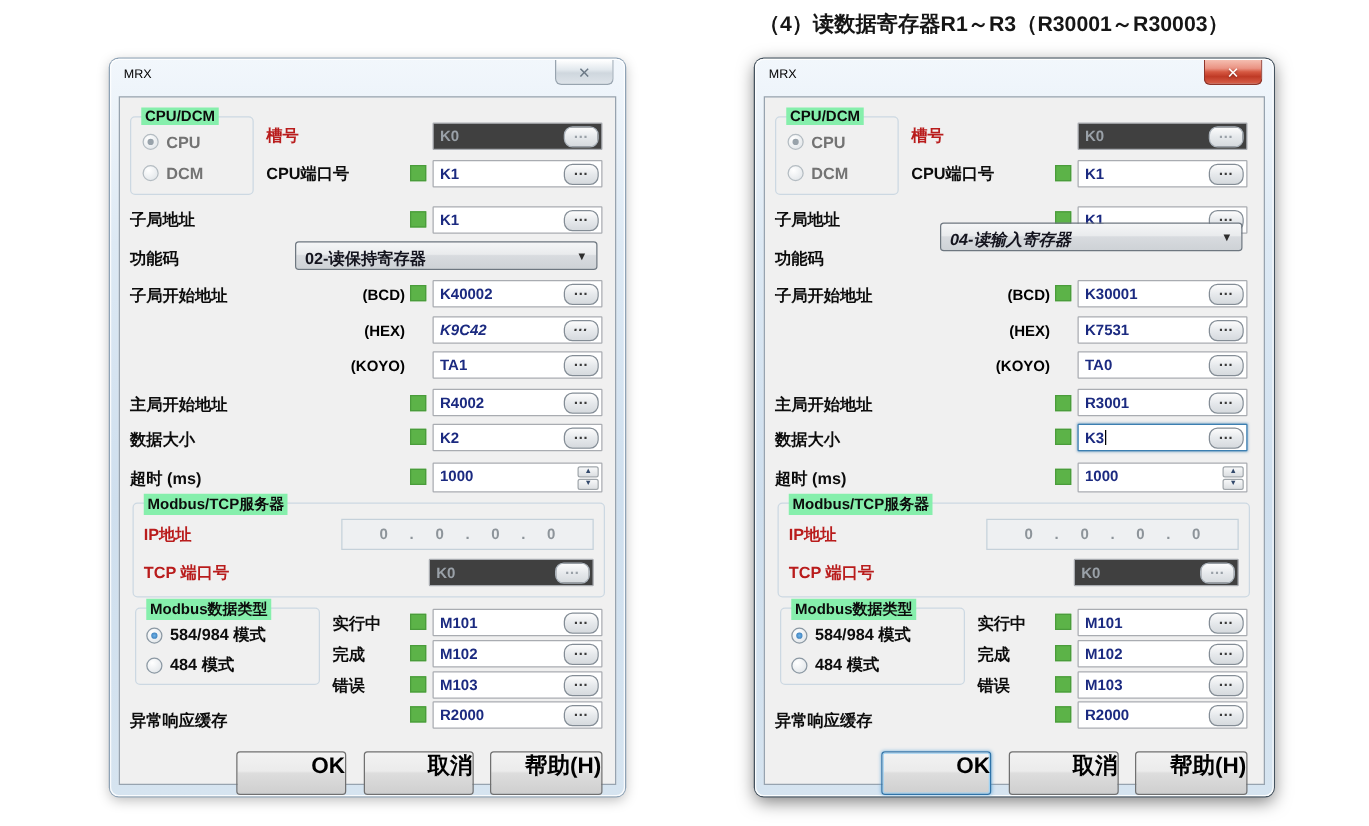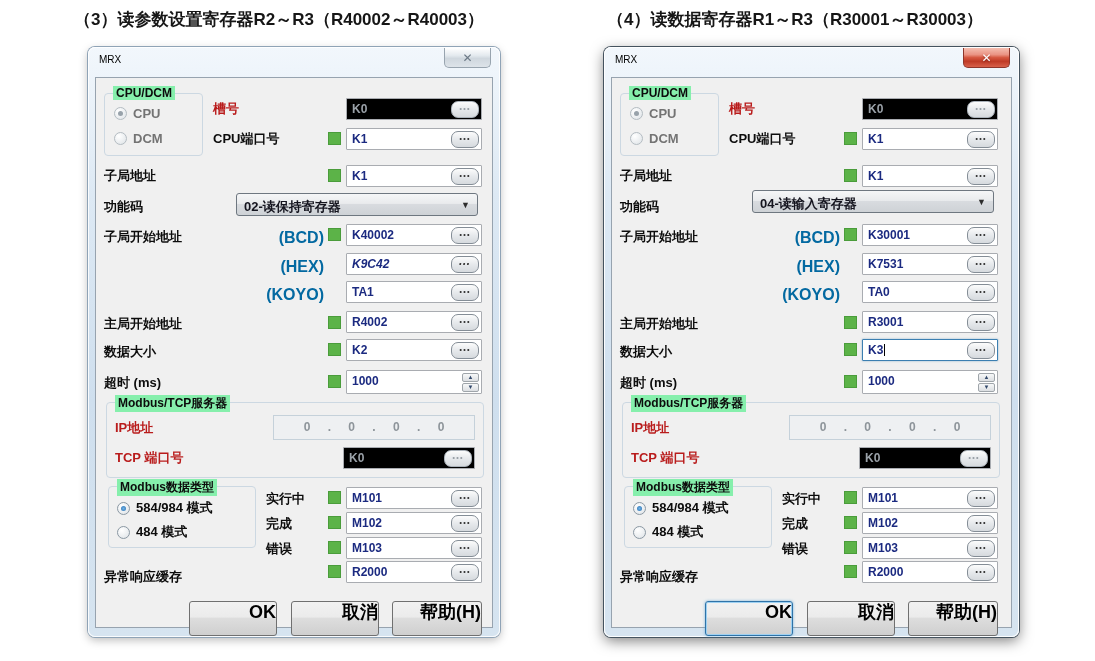--- a/index.html
+++ b/index.html
@@ -19,25 +19,25 @@
             background:linear-gradient(#ffffff,#e3e9ee 40%,#cfd7de 55%,#dde3e9);}
   .closebtn .x{font-size:12px;font-weight:700;color:#6b7885;line-height:1;}
   .dialog.active .closebtn{border-color:#8e352a;
             background:linear-gradient(#f5beb0,#ea9383 35%,#d65942 50%,#bf3a26 70%,#d8604a);}
   .dialog.active .closebtn .x{color:#fff;text-shadow:0 1px 2px rgba(70,0,0,.55);}
   .client{position:absolute;left:7px;right:7px;top:30px;bottom:9px;background:#f0f0f0;border:1px solid #97a3af;}
 
   
   .lbl{position:absolute;font-size:13px;font-weight:600;color:#0c0c0c;white-space:nowrap;}
   .lbl.dim{color:#b91c1c;}
-  .rl{position:absolute;width:78px;text-align:right;font-size:16px;font-weight:700;color:#0369a1;white-space:nowrap;}
+  .rl{position:absolute;width:78px;text-align:right;font-size:12px;font-weight:700;color:#000000;white-space:nowrap;}
   .ind{position:absolute;width:13px;height:13px;background:#5cb348;border:1px solid #4a9c3b;box-sizing:border-box;}
   .fld{position:absolute;width:136px;height:22px;background:#fff;border:1px solid #a9acb1;border-radius:1px;
        box-sizing:border-box;padding:3px 0 0 5px;font-size:12px;font-weight:700;color:#1b2a80;white-space:nowrap;}
-  .fld.dis{background:#000000;color:#9aa1a8;}
+  .fld.dis{background:#404040;color:#9aa1a8;}
   .fld.focused{border-color:#3c7fb1;box-shadow:0 0 2px rgba(60,127,177,.6);}
   .browse{position:absolute;right:2px;top:2px;width:26px;height:15px;border:1px solid #848d96;border-radius:7px;
           background:linear-gradient(#fcfcfc,#e6e9ec 50%,#d6dade);text-align:center;line-height:9px;
           font-size:12px;font-weight:700;color:#3a3a3a;cursor:pointer;letter-spacing:1px;}
   .browse.dim{color:#9aa1a8;border-color:#aab2ba;}
   .caret{display:inline-block;width:1px;height:12px;background:#000;margin-left:1px;vertical-align:-2px;}
   .combo{position:absolute;left:140px;width:242px;height:23px;border:1px solid #6e7780;border-radius:3px;cursor:pointer;
          background:linear-gradient(#f5f6f7,#e9ebed 45%,#d8dbdf 50%,#ced2d6);box-sizing:border-box;}
   .combo .cval{position:absolute;left:7px;top:4px;font-size:13px;font-weight:600;color:#14141e;white-space:nowrap;}
   .combo .arr{position:absolute;right:7px;top:6px;font-size:9px;color:#2d2d2d;}
@@ -62,21 +62,20 @@
   .btn{position:absolute;height:35px;border:1px solid #707070;border-radius:3px;cursor:pointer;
        background:linear-gradient(#f2f2f2,#ebebeb 45%,#dddddd 50%,#cfcfcf);
        font-size:18px;font-weight:600;color:#000;text-align:right;line-height:21px;box-sizing:border-box;}
   .btn.def{border-color:#2f73a8;box-shadow:inset 0 0 0 1px #9ed1f2, 0 0 3px rgba(94,166,216,.8);}
 </style>
 </head>
 <body>
 
 <div class="page">
 
-  <div class="caption" style="left:74px;">（3）读参数设置寄存器R2～R3（R40002～R40003）</div>
   <div class="caption" style="left:607px;">（4）读数据寄存器R1～R3（R30001～R30003）</div>
 
   <section class="dialog" style="left:88px;top:47px;">
     <div class="titlebar">
       <span class="title">MRX</span>
       <div class="closebtn">
         <span class="x">✕</span>
       </div>
     </div>
     <div class="client">
@@ -255,21 +254,21 @@
       </div>
 
       <span class="lbl" style="left:8px;top:89px;">子局地址</span>
       <span class="ind" style="left:232px;top:91px;"></span>
       <div class="fld" style="left:250px;top:87px;">
         <span>K1</span>
         <span class="browse">…</span>
       </div>
 
       <span class="lbl" style="left:8px;top:120px;">功能码</span>
-      <div class="combo" style="top:112px;">
+      <div class="combo" style="top:100px;font-style:italic;">
         <span class="cval">04-读输入寄存器</span>
         <span class="arr">▼</span>
       </div>
 
       <span class="lbl" style="left:8px;top:150px;">子局开始地址</span>
       <span class="rl" style="left:150px;top:151px;">(BCD)</span>
       <span class="ind" style="left:232px;top:150px;"></span>
       <div class="fld" style="left:250px;top:146px;">
         <span>K30001</span>
         <span class="browse">…</span>

